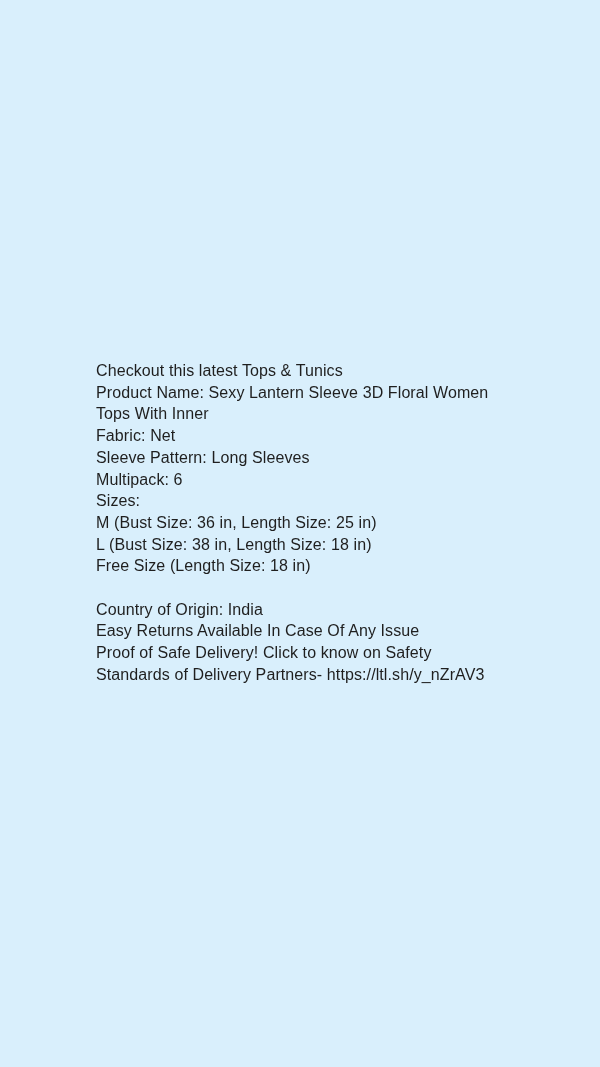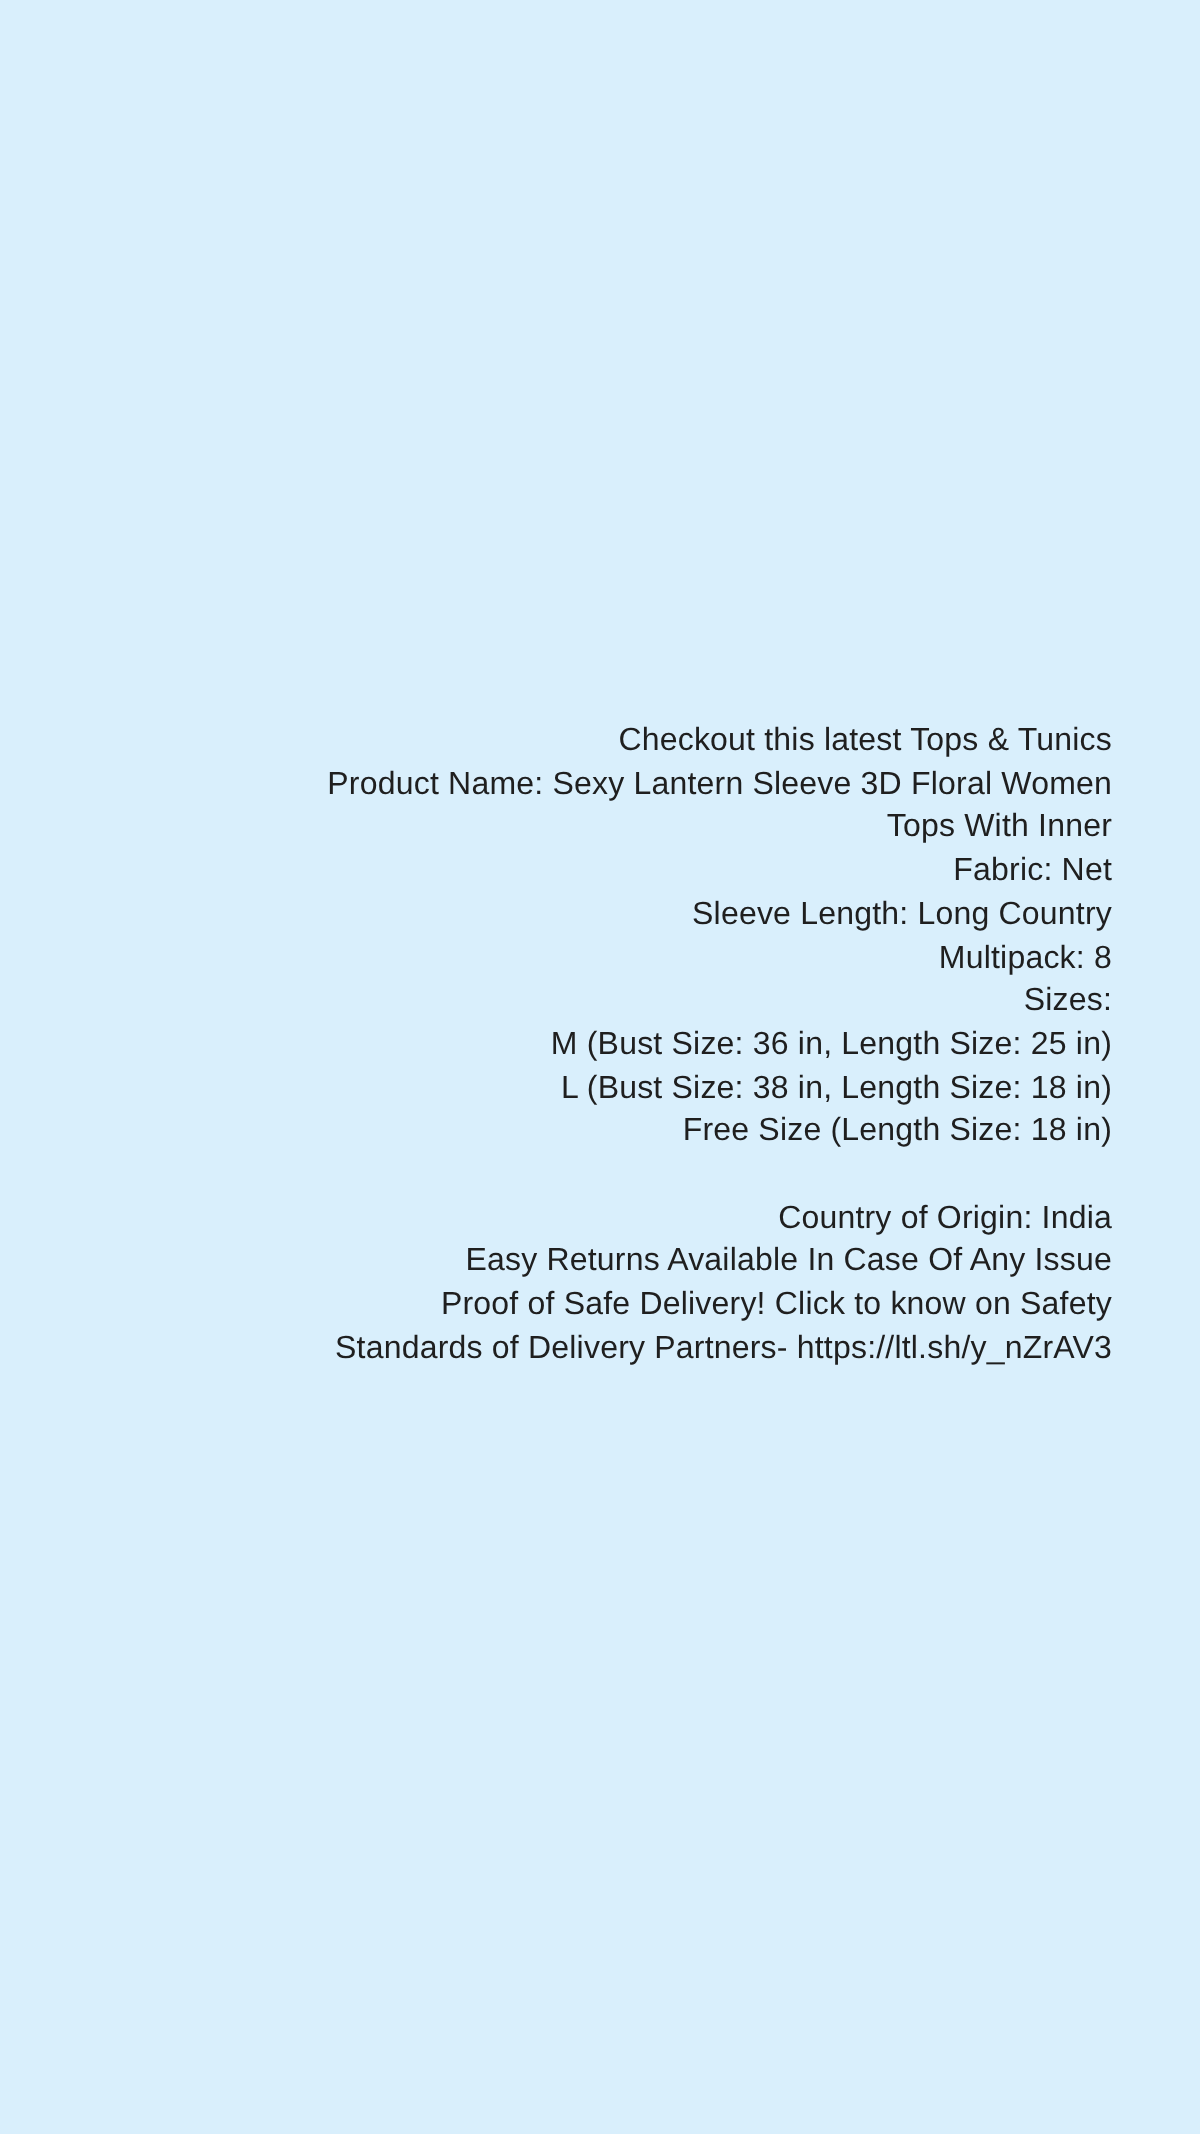--- a/index.html
+++ b/index.html
@@ -19,34 +19,33 @@
     left: 96px;
     top: 360px;
     width: 460px;
     color: var(--fg, #1f1f1f);
     font-size: 16px;
     line-height: 21.7px;
     letter-spacing: 0.1px;
   }
   .text-line {
     white-space: pre;
-    text-align: right;
   }
 </style>
 </head>
 <body>
 
 <div class="screen" style="--bg: #d9effc; --fg: #1f1f1f;">
   <div class="description">
       <div class="text-line">Checkout this latest Tops &amp; Tunics</div>
       <div class="text-line">Product Name: Sexy Lantern Sleeve 3D Floral Women</div>
       <div class="text-line">Tops With Inner</div>
       <div class="text-line">Fabric: Net</div>
-      <div class="text-line">Sleeve Length: Long Country</div>
-      <div class="text-line">Multipack: 8</div>
+      <div class="text-line">Sleeve Pattern: Long Sleeves</div>
+      <div class="text-line">Multipack: 6</div>
       <div class="text-line">Sizes:</div>
       <div class="text-line">M (Bust Size: 36 in, Length Size: 25 in)</div>
       <div class="text-line">L (Bust Size: 38 in, Length Size: 18 in)</div>
       <div class="text-line">Free Size (Length Size: 18 in)</div>
       <div class="text-line">&nbsp;</div>
       <div class="text-line">Country of Origin: India</div>
       <div class="text-line">Easy Returns Available In Case Of Any Issue</div>
       <div class="text-line">Proof of Safe Delivery! Click to know on Safety</div>
       <div class="text-line">Standards of Delivery Partners- https://ltl.sh/y_nZrAV3</div>
     </div>

